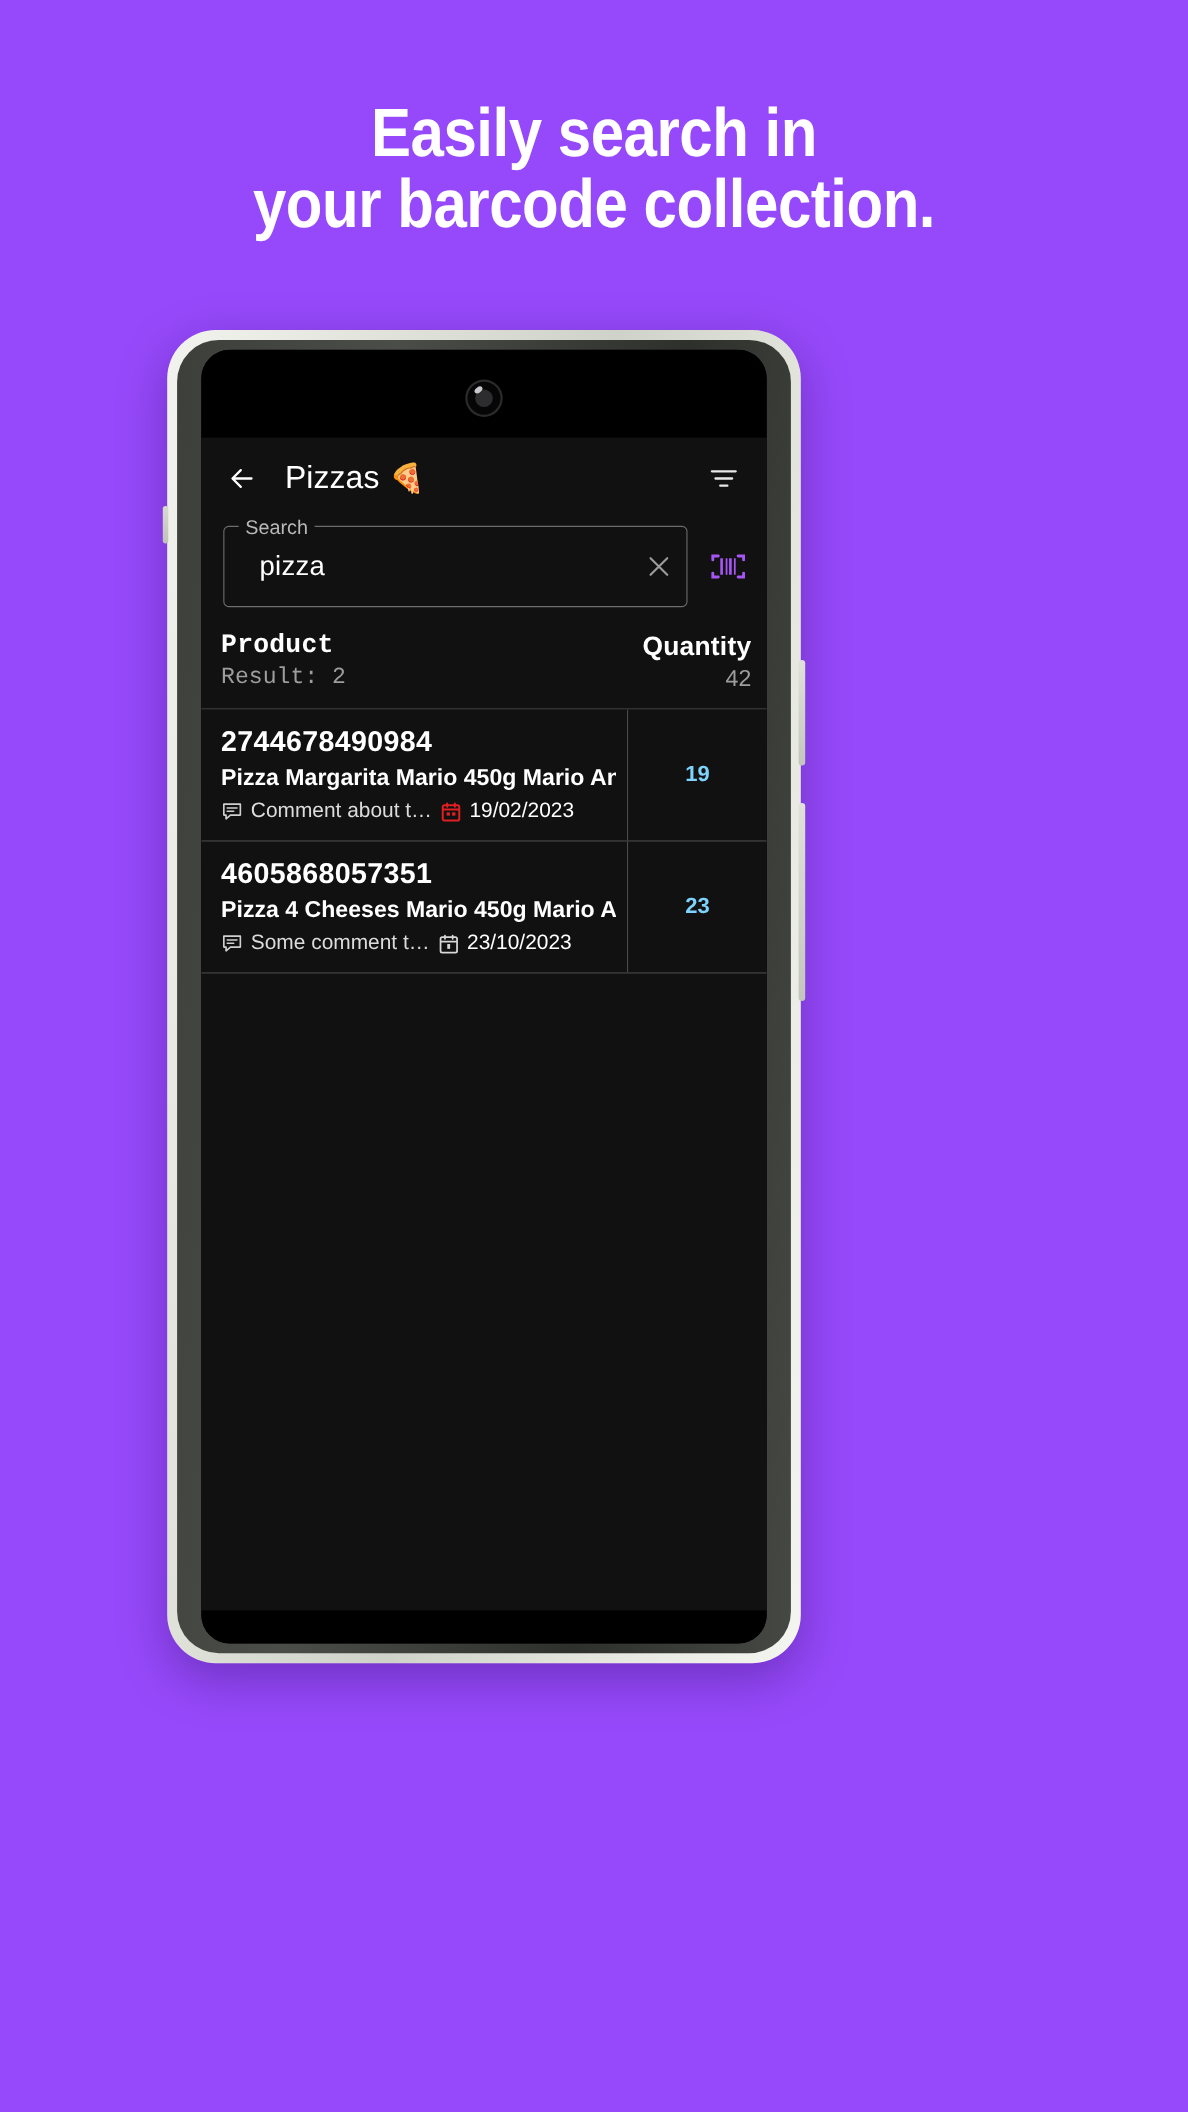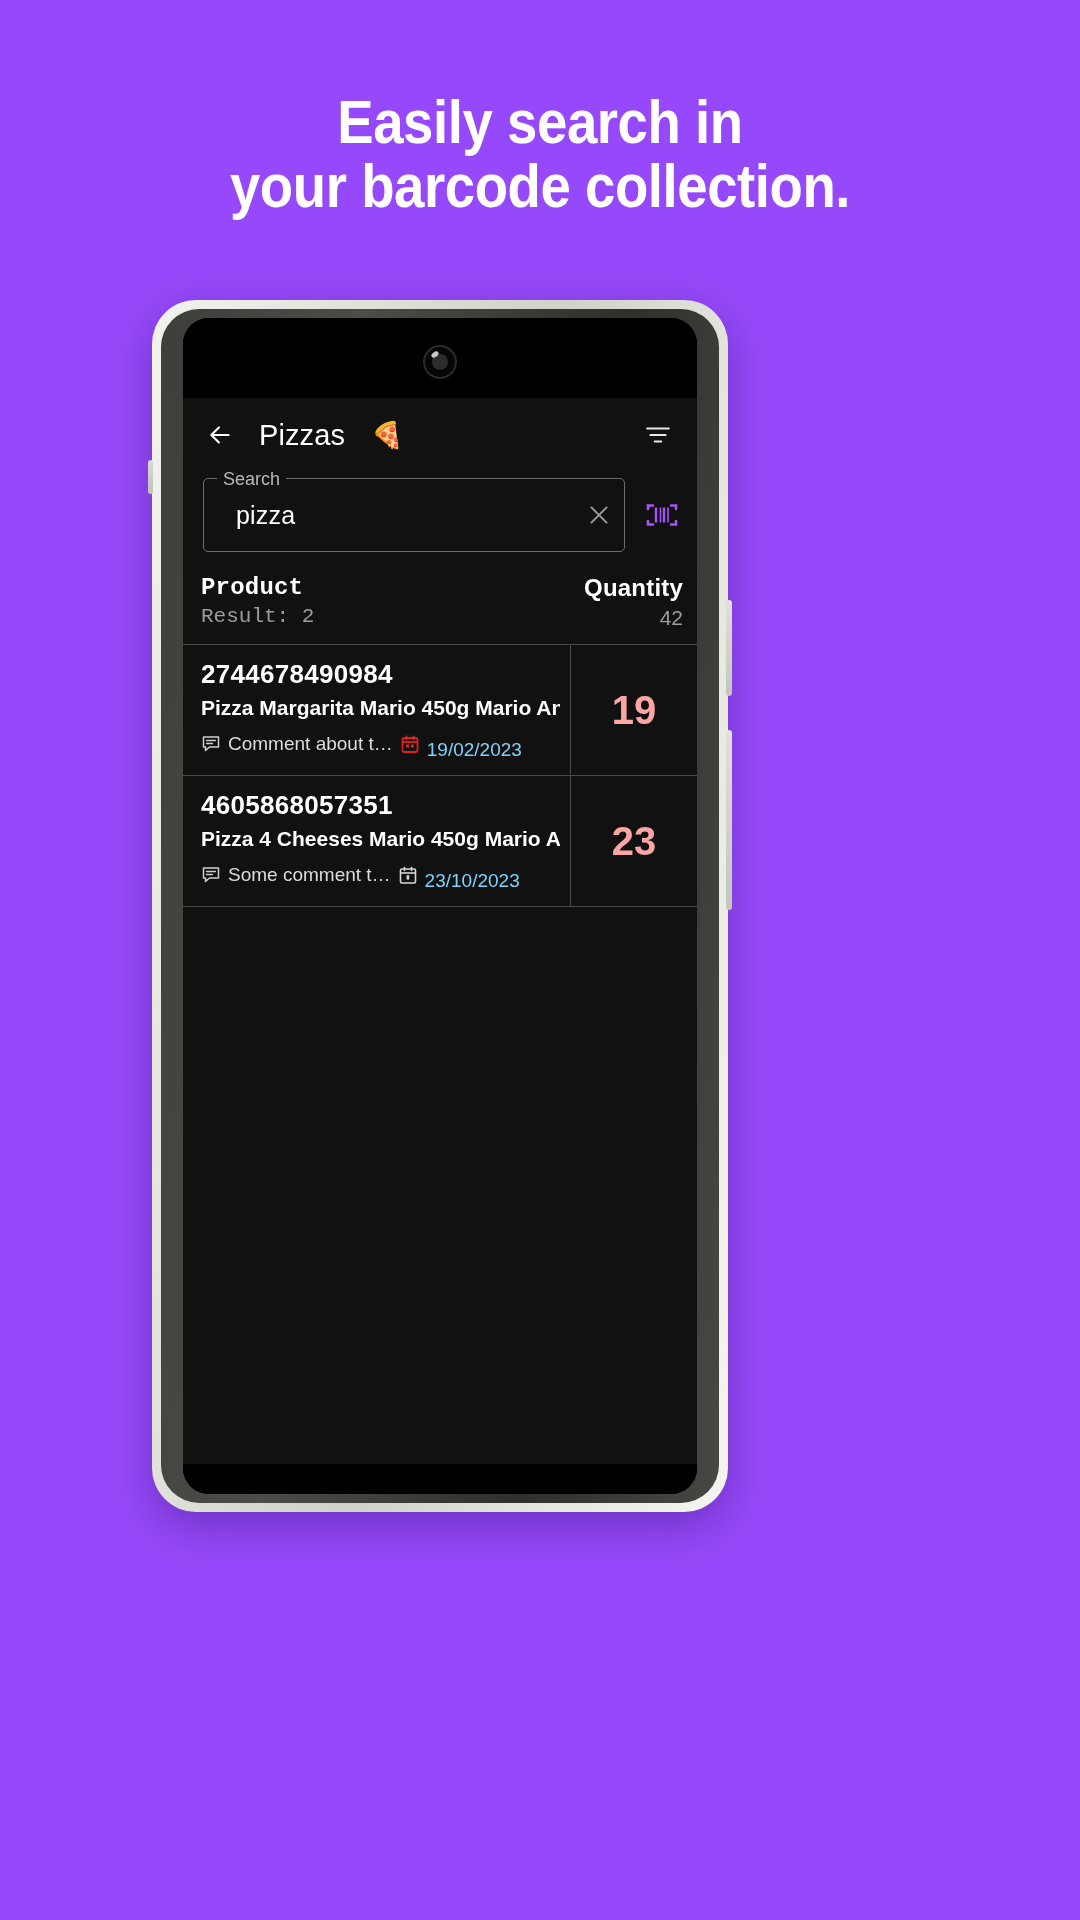--- a/index.html
+++ b/index.html
@@ -149,21 +149,21 @@
   .back-arrow { width: 26px; height: 26px; display:block; }
   .appbar-title {
     margin-left: 16px;
     color: #ffffff;
     font-size: 29px;
     font-weight: 500;
     letter-spacing: 0.1px;
     white-space: nowrap;
     display: flex;
     align-items: center;
-    gap: 26px;
+    gap: 9px;
   }
   .title-emoji { font-size: 26px; line-height: 1; }
   .appbar-spacer { flex: 1 1 auto; }
   .filter-icon { width: 26px; height: 20px; display:block; }
 
   
   .search-row {
     display: flex;
     align-items: center;
     padding: 6px 12px 14px 20px;
@@ -256,30 +256,30 @@
   .r-meta {
     margin-top: 7px;
     display: flex;
     align-items: center;
     gap: 7px;
     white-space: nowrap;
     color: #dcdcdc;
     font-size: 19px;
   }
   .meta-comment { color: #dcdcdc; }
-  .meta-date { color: #7dd3fc; margin-top: 12px; }
+  .meta-date { color: #ffffff; }
   .mini-icon { width: 20px; height: 20px; flex: 0 0 auto; display:block; }
   .row-qty {
     width: 126px;
     flex: 0 0 126px;
     display: flex;
     align-items: center;
     justify-content: center;
-    color: #fca5a5;
-    font-size: 40px;
+    color: #7dd3fc;
+    font-size: 20px;
     font-weight: bold;
   }
 
   
   .nav-strip {
     position: absolute;
     left: 0; right: 0; bottom: 0;
     height: 30px;
     background: #000000;
   }

